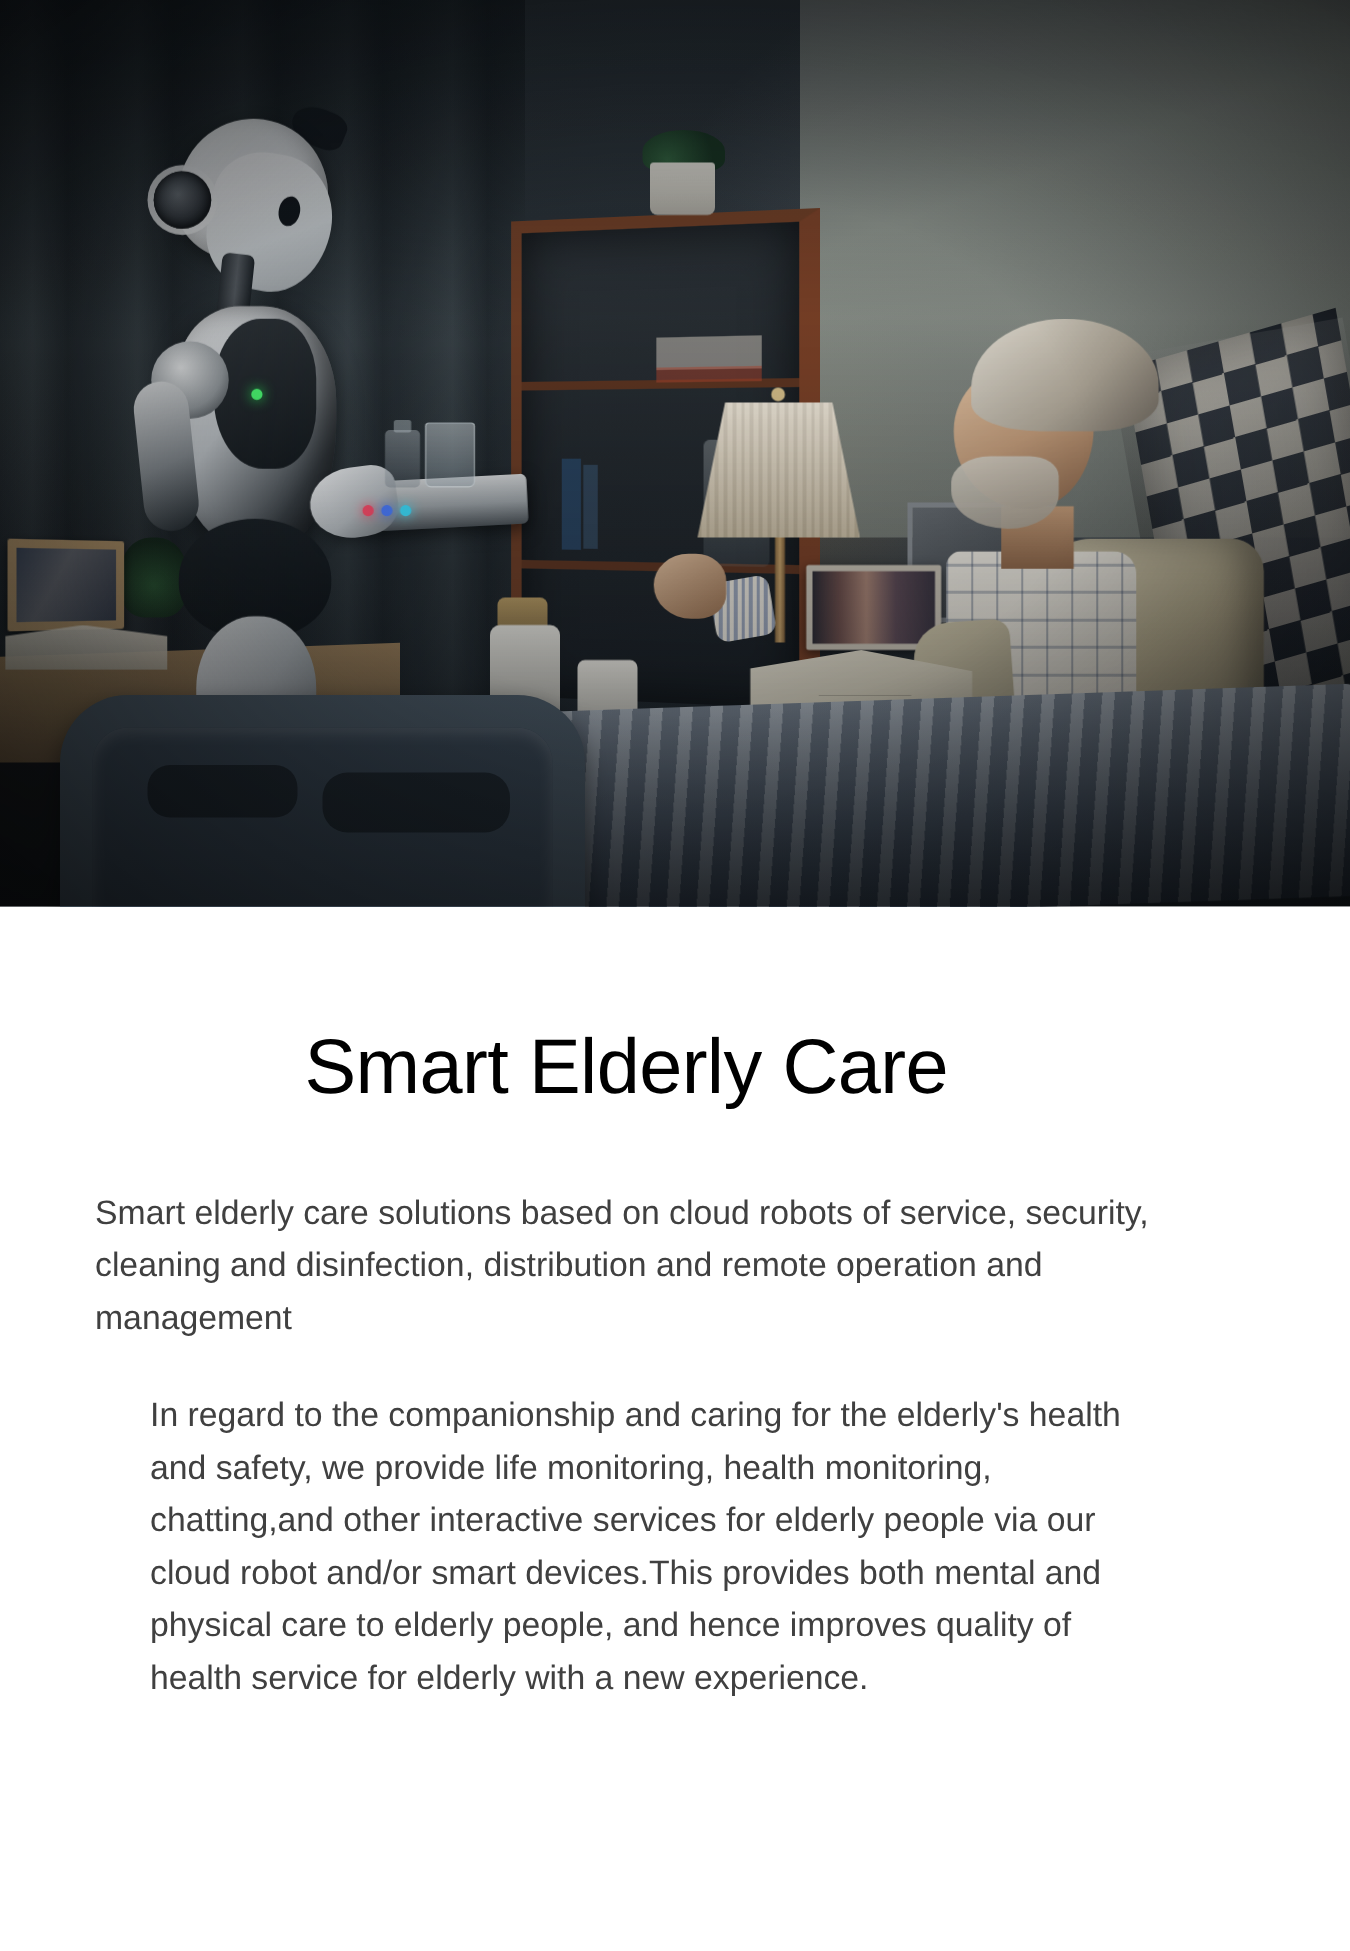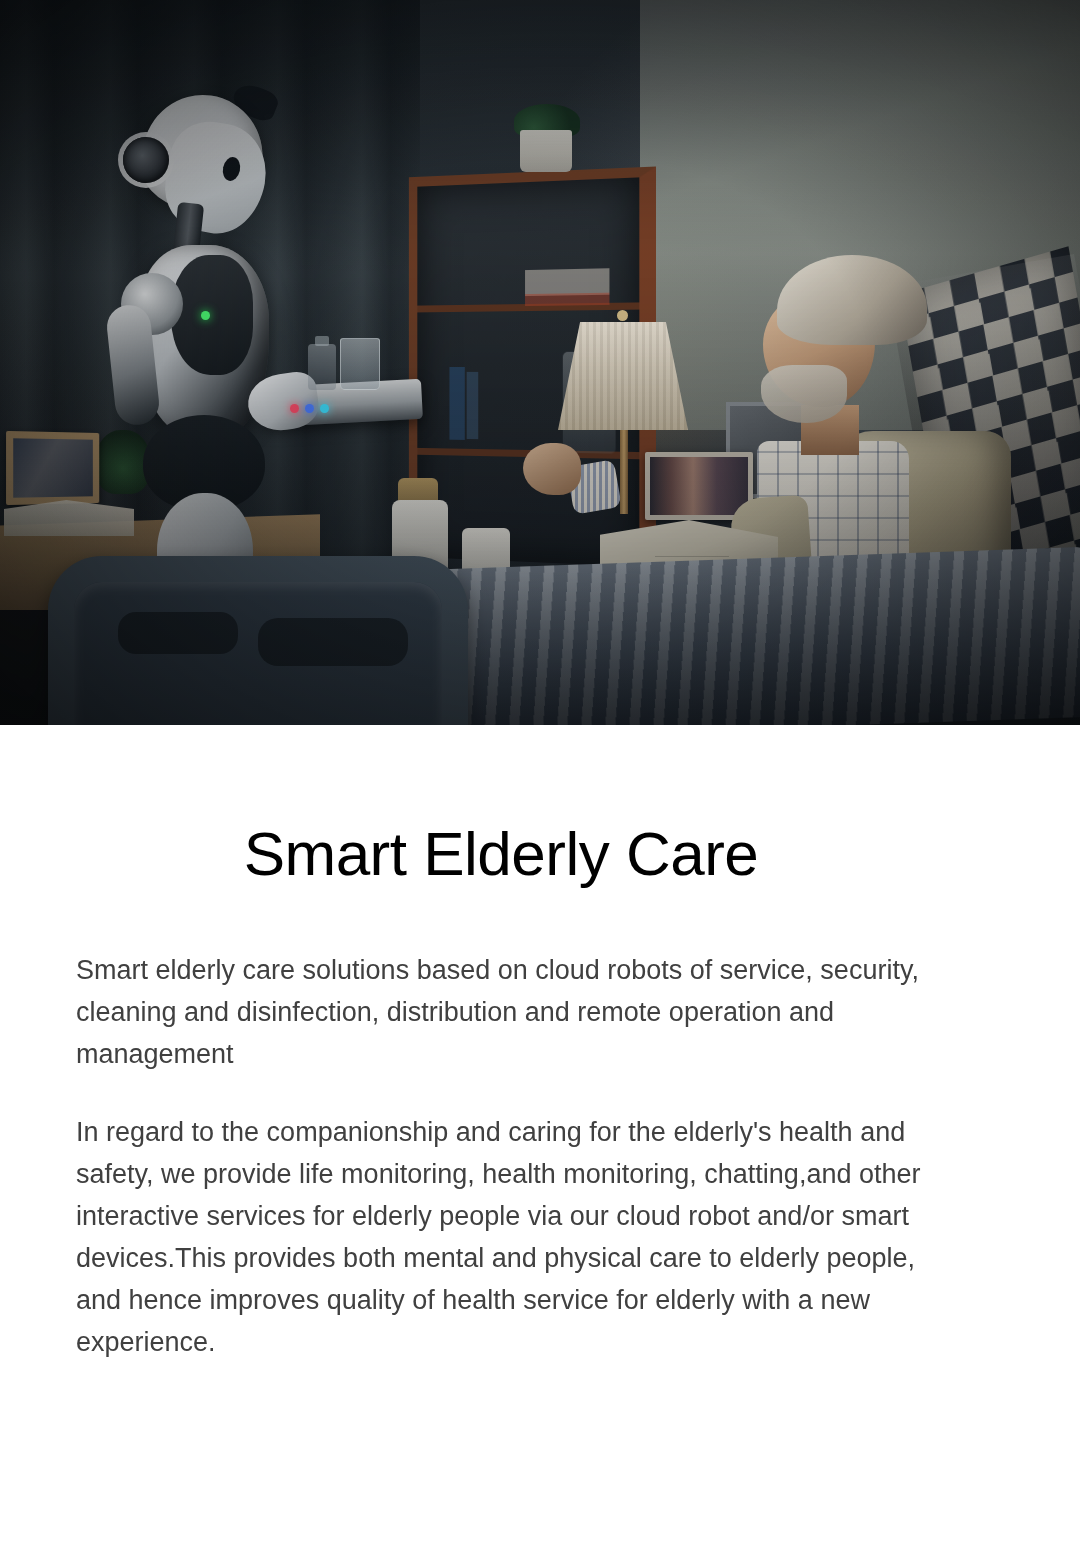--- a/index.html
+++ b/index.html
@@ -400,21 +400,21 @@
     letter-spacing:-0.5px;
   }
   .body-copy{ margin-top: 62px; }
   .body-copy p{
     margin:0 0 36px 0;
     font-size:27px;
     line-height:42px;
     color:#404040;
     max-width:935px;
   }
-  .body-copy p:last-child{ margin-bottom:0; }
+  .body-copy p:last-child{ margin-bottom:0;margin-left:44px; }
 </style>
 </head>
 <body>
 
 <section class="hero">
   <div class="hero-scene"></div>
 
   <div class="curtain"></div>
   <div class="wall-right"></div>
 

